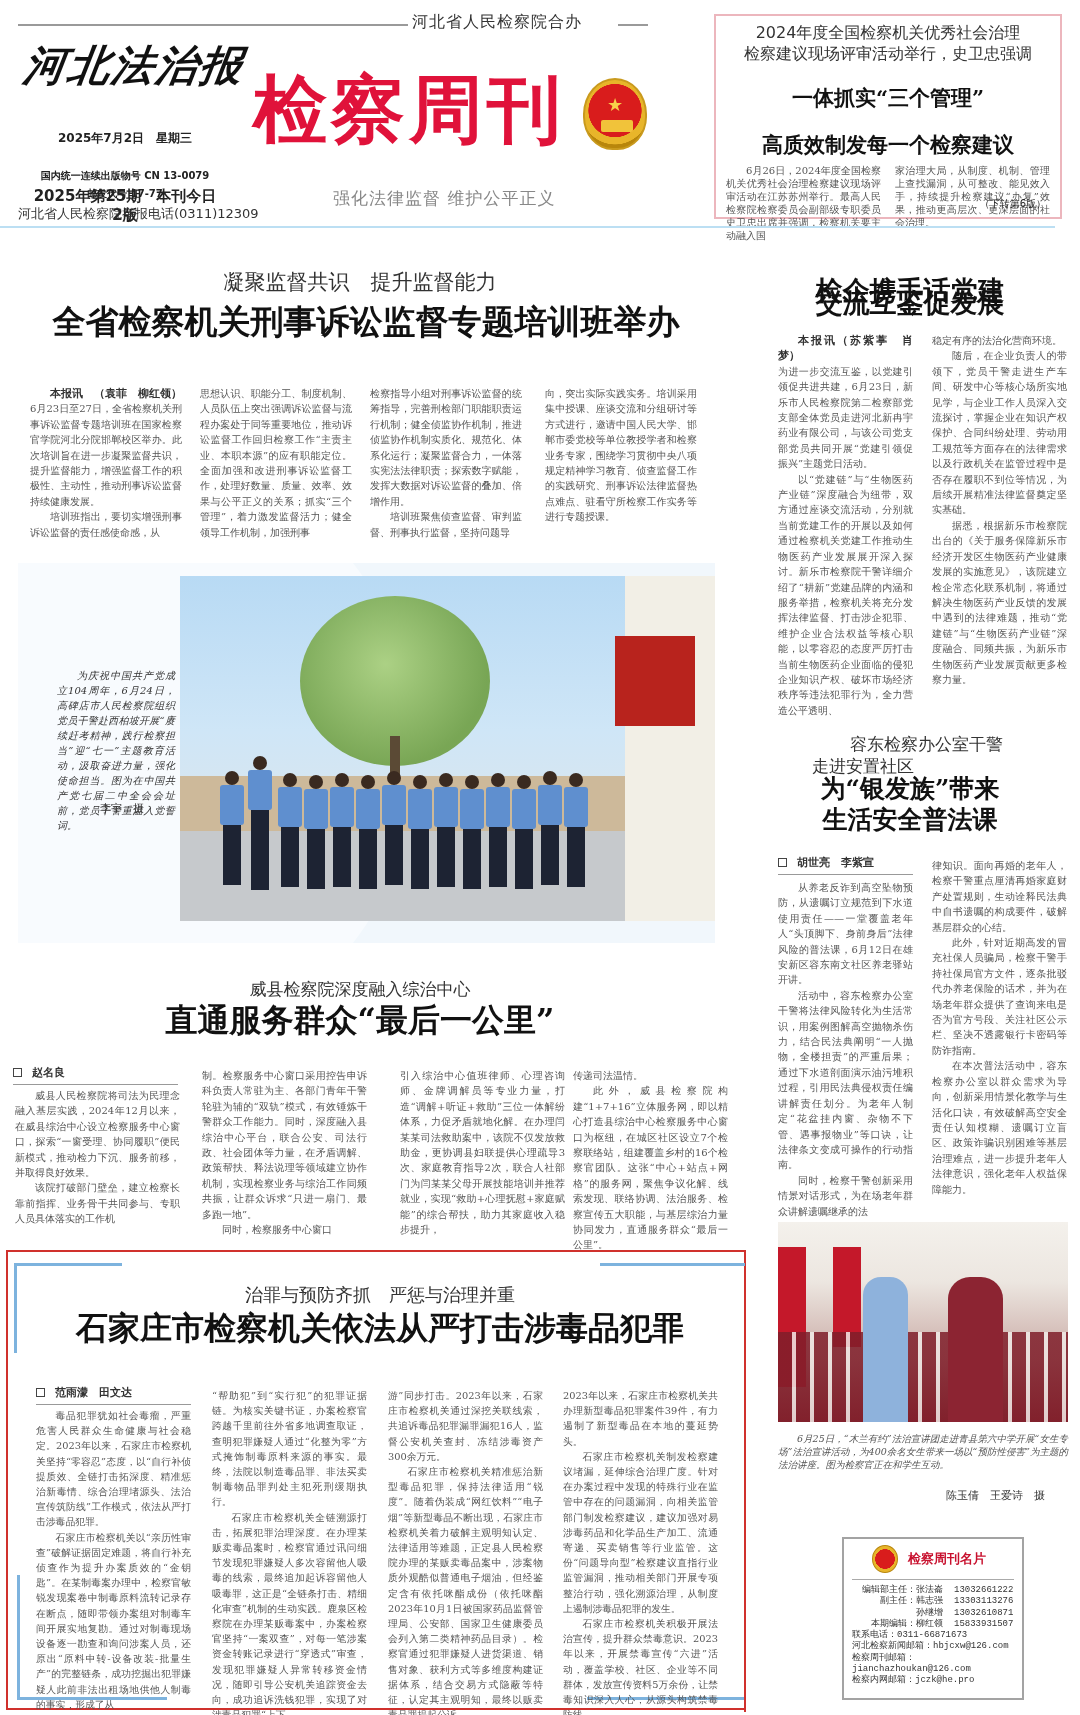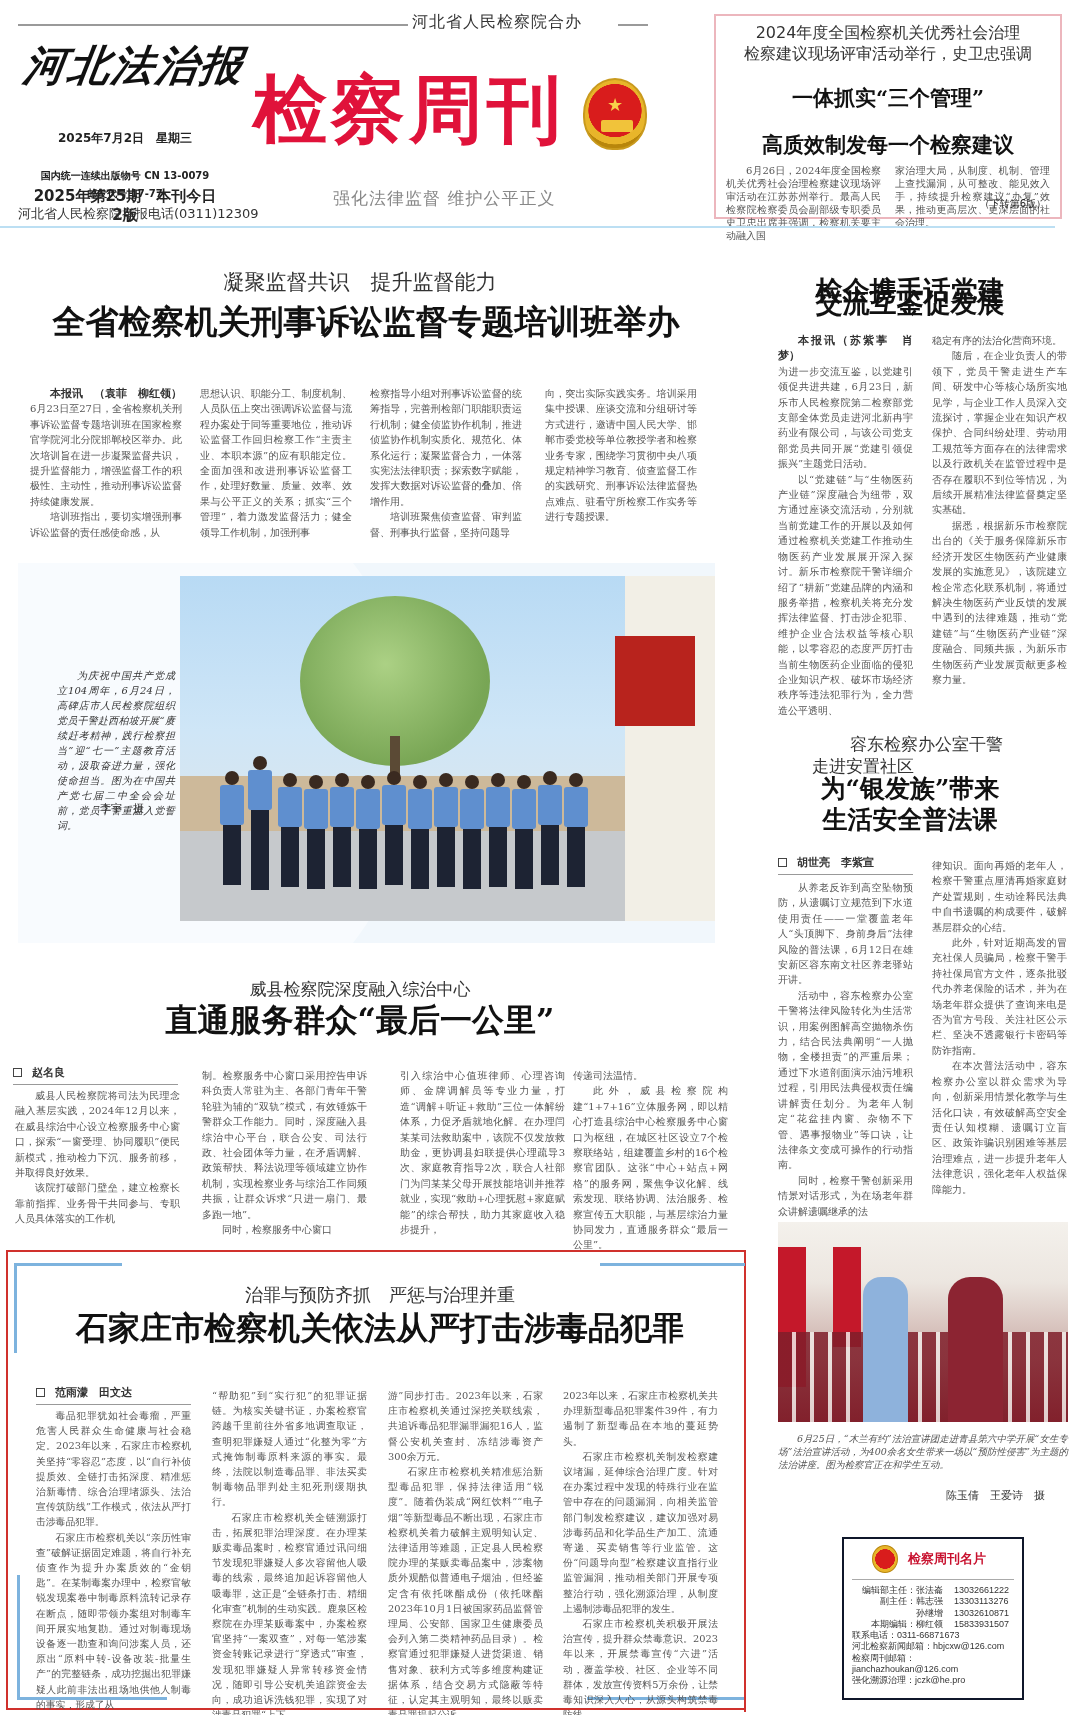--- a/index.html
+++ b/index.html
@@ -60,21 +60,21 @@
   
   .photo2 { position:absolute; left:778px; top:1222px; width:290px; height:200px; overflow:hidden; background:linear-gradient(180deg,#f4f1ec 0%, #ece6e0 30%, #c9a9a4 70%, #8f2e36 100%); }
   .photo2 .curtain { position:absolute; top:25px; width:28px; height:140px; background:#c4182a; }
   .photo2 .seats { position:absolute; left:0; top:110px; width:100%; height:90px; background:repeating-linear-gradient(90deg,#7f1e2a 0 14px,#f0e9e6 14px 18px); opacity:.85; }
   .photo2 .officer { position:absolute; left:85px; top:55px; width:45px; height:145px; background:#8eb2dc; border-radius:18px 18px 0 0; }
   .photo2 .student { position:absolute; left:170px; top:55px; width:55px; height:145px; background:#8c2432; border-radius:22px 22px 0 0; }
   .caption2 { position:absolute; left:778px; top:1432px; width:290px; font-size:9.5px; line-height:13px; color:#555; font-style:italic; text-align:justify; }
   .credit2 { position:absolute; left:946px; top:1488px; font-size:11px; color:#333; font-family:"DejaVu Sans",sans-serif; }
 
   
-  .card { position:absolute; left:842px; top:1537px; width:182px; height:163px; border:2px solid #0f172a; padding:6px 8px; font-family:Liberation Sans, sans-serif; }
+  .card { position:absolute; left:842px; top:1537px; width:182px; height:163px; border:2px solid #a3a3a3; padding:6px 8px; font-family:Liberation Mono, monospace; }
   .card-head { display:flex; align-items:center; gap:10px; padding-left:20px; border-bottom:1px solid #aaa; padding-bottom:6px; }
   .card-emblem { width:26px; height:28px; border-radius:50%; background:radial-gradient(circle,#d91c1c 0 55%,#e8b52a 56%); border:1px solid #b8860b; }
   .card-title { color:#c8102e; font-weight:bold; font-size:13px; }
   .card-rows { font-size:9px; line-height:11.3px; color:#333; margin-top:5px; }
   .card-row { display:flex; }
   .card-row .lbl { width:64px; text-align:right; }
   .card-row .name { width:38px; }
   .card-row .phone { }
 
   
@@ -340,15 +340,15 @@
       </div>
     <div class="card-row">
         <span class="lbl">本期编辑：</span>
         <span class="name">柳红领</span>
         <span class="phone">15833931507</span>
       </div>
     <div>联系电话：0311-66871673</div>
     <div>河北检察新闻邮箱：hbjcxw@126.com</div>
     <div>检察周刊邮箱：</div>
     <div>jianchazhoukan@126.com</div>
-    <div>强化溯源治理：jczk@he.pro</div>
+    <div>检察内网邮箱：jczk@he.pro</div>
   </div>
 </div>
 
 </body></html>

